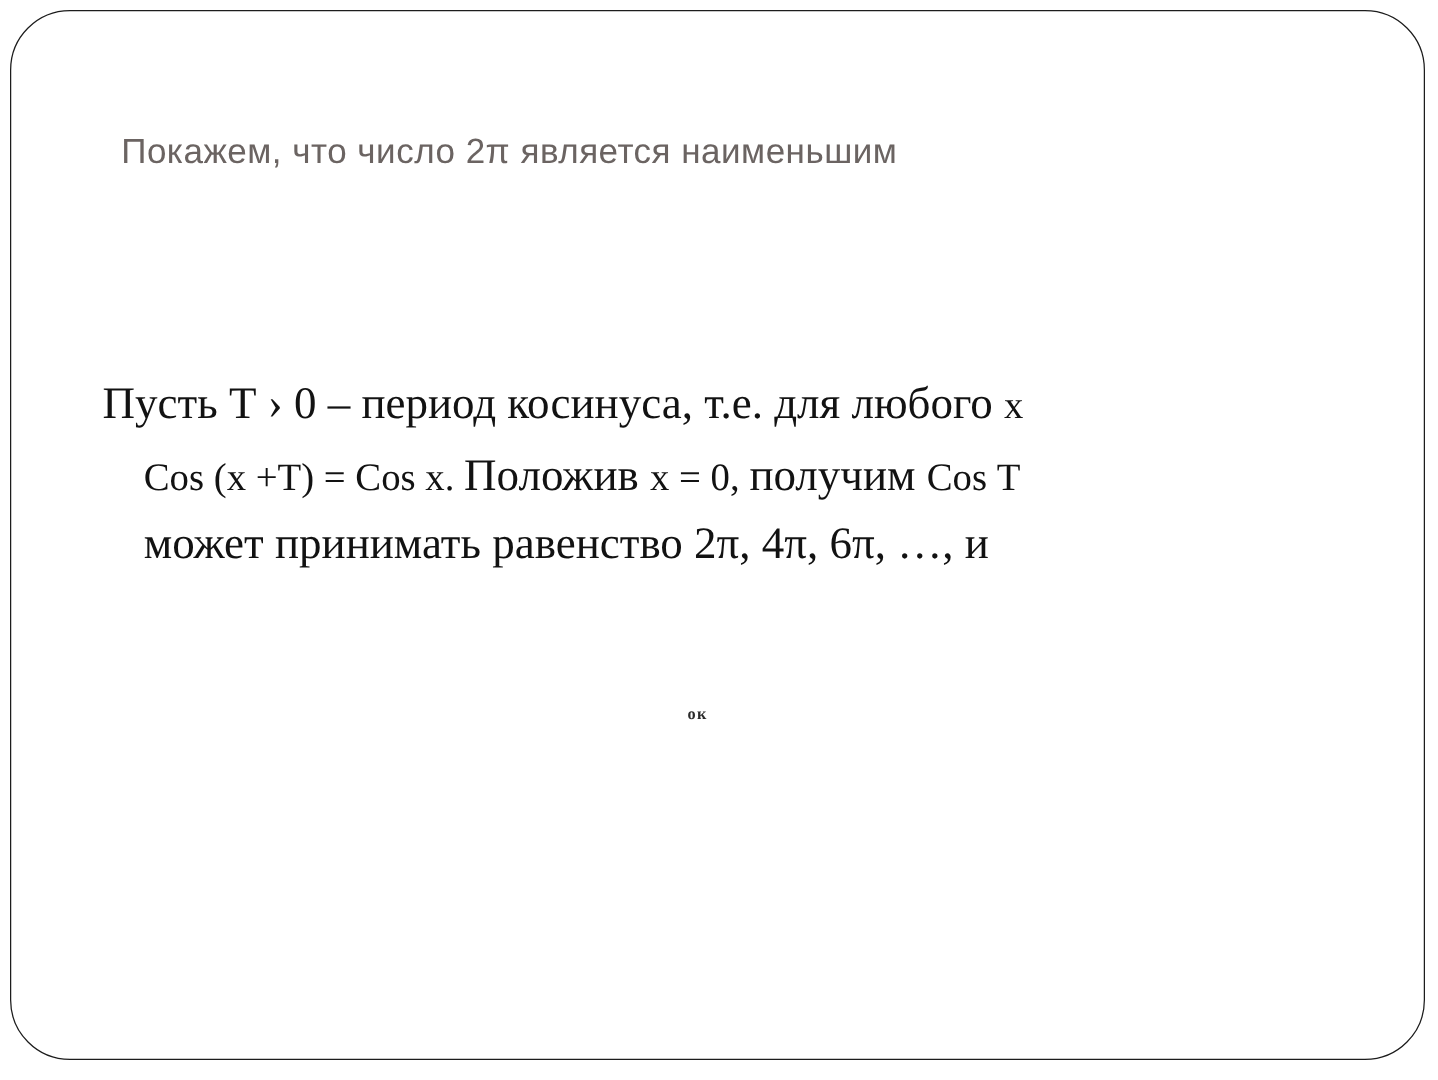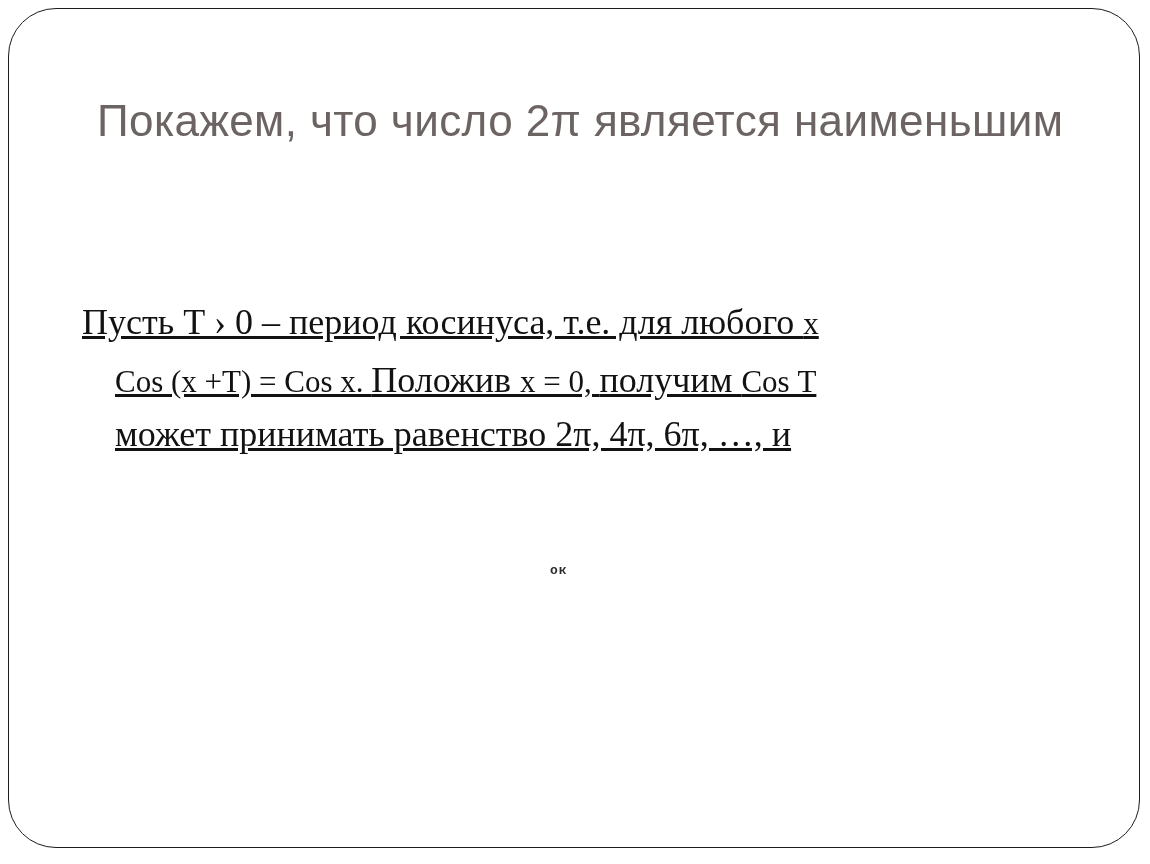--- a/index.html
+++ b/index.html
@@ -24,45 +24,45 @@
     border-radius: 48px;
     background: var(--background, #ffffff);
     box-sizing: border-box;
   }
   .slide-title {
     position: absolute;
     left: 97px;
     top: 92px;
     width: 980px;
     font-family: "Liberation Sans", sans-serif;
-    font-size: 44px;
+    font-size: 28px;
     line-height: 57px;
     letter-spacing: 0.4px;
     color: var(--title, #6b6462);
   }
   .slide-body {
     position: absolute;
     left: 82px;
     top: 296px;
     width: 930px;
     font-size: 36px;
     line-height: 53px;
     color: var(--body, #121212);
   }
-  .para { margin: 0; text-decoration: underline; }
+  .para { margin: 0; }
   .para + .para { margin-top: 4px; }
   
   .para-1 .line + .line { padding-left: 33px; }
   .para-2 .line { padding-left: 33px; }
   .seg-math { font-size: 31px; }
   .watermark {
     position: absolute;
     left: 550px;
     top: 563px;
-    font-family: Liberation Mono, monospace;
+    font-family: Liberation Serif, serif;
     font-size: 13px;
     font-weight: bold;
     letter-spacing: 1px;
     color: #2b2b2b;
     text-shadow: 0 0 2px #ffffff, 0 0 2px #ffffff;
     text-transform: lowercase;
   }
 </style>
 </head>
 <body>

